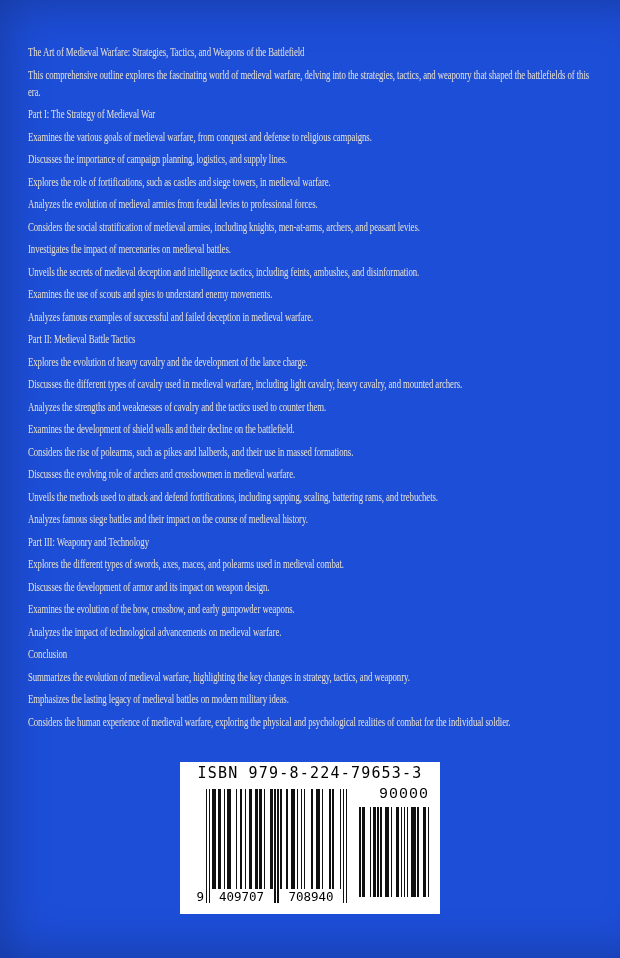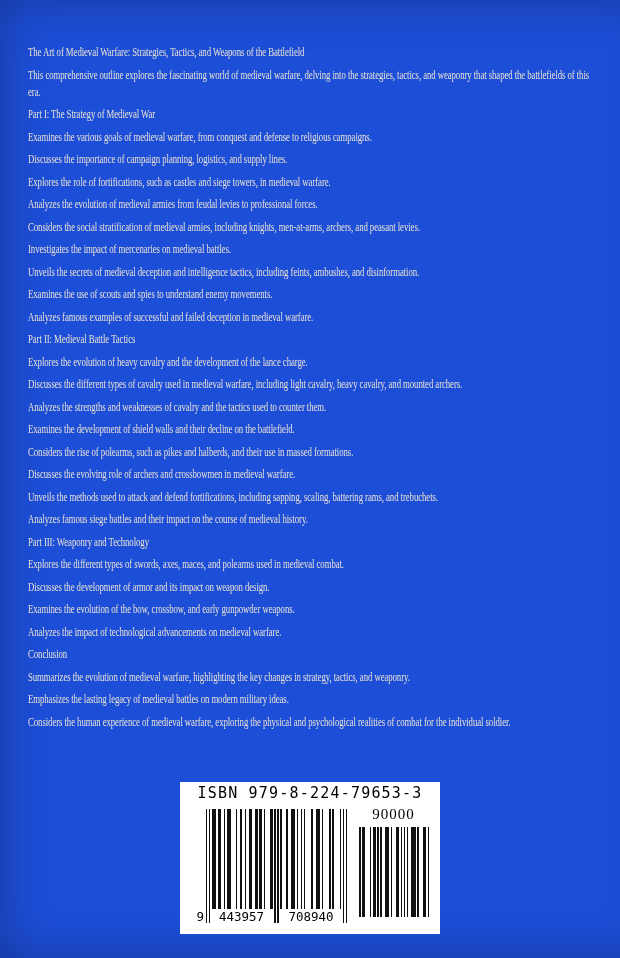--- a/index.html
+++ b/index.html
@@ -25,21 +25,20 @@
     font-size: 12.5px;
     line-height: 17px;
     letter-spacing: -0.1px;
     font-weight: 400;
   }
   .barcode-box {
     position: absolute;
     left: 180px; top: 762px;
     width: 260px; height: 152px;
     background: #ffffff;
-    margin-top: 20px;
   }
   .isbn-label {
     position: absolute;
     left: 0; right: 0; top: 2px;
     text-align: center;
     font-family: "DejaVu Sans Mono", "Liberation Mono", monospace;
     font-size: 15px;
     letter-spacing: 1.2px;
     color: #000000;
     white-space: nowrap;
@@ -67,22 +66,22 @@
   .digit-g1 { left: 4px;  width: 63px; background: #ffffff; text-align: center; }
   .digit-g2 { left: 74px; width: 62px; background: #ffffff; text-align: center; }
   .supplement {
     position: absolute;
     left: 178px; top: 24px;
     width: 71px; height: 118px;
   }
   .price-code {
     position: absolute;
     left: 0; right: 0; top: 0;
-    text-align: center;
-    font-family: Liberation Serif, serif;
+    text-align: right;
+    font-family: Liberation Mono, monospace;
     font-size: 15px;
     letter-spacing: 1px;
     color: #000;
     white-space: nowrap;
   }
   .supplement svg {
     position: absolute;
     left: 0; top: 21px;
     width: 71px; height: 90px;
     shape-rendering: crispEdges;
@@ -157,21 +156,21 @@
           <rect x="74" y="0" width="3" height="100" fill="#111111"></rect>
           <rect x="78" y="0" width="1" height="100" fill="#111111"></rect>
           <rect x="83" y="0" width="1" height="100" fill="#111111"></rect>
           <rect x="85" y="0" width="1" height="100" fill="#111111"></rect>
           <rect x="90" y="0" width="1" height="100" fill="#111111"></rect>
           <rect x="92" y="0" width="1" height="100" fill="#111111"></rect>
           <rect x="94" y="0" width="1" height="100" fill="#111111"></rect>
         </svg>
       <div class="main-digits">
         <span class="digit-lead">9</span>
-        <span class="digit-g1">443957</span>
+        <span class="digit-g1">409707</span>
         <span class="digit-g2">708940</span>
       </div>
     </div>
 
     <div class="supplement">
       <div class="price-code">90000</div>
       <svg id="ean5" xmlns="http://www.w3.org/2000/svg" preserveAspectRatio="none" viewBox="0 0 48 100">
           <rect x="1" y="0" width="1" height="100" fill="#111111"></rect>
           <rect x="3" y="0" width="2" height="100" fill="#111111"></rect>
           <rect x="8" y="0" width="1" height="100" fill="#111111"></rect>

